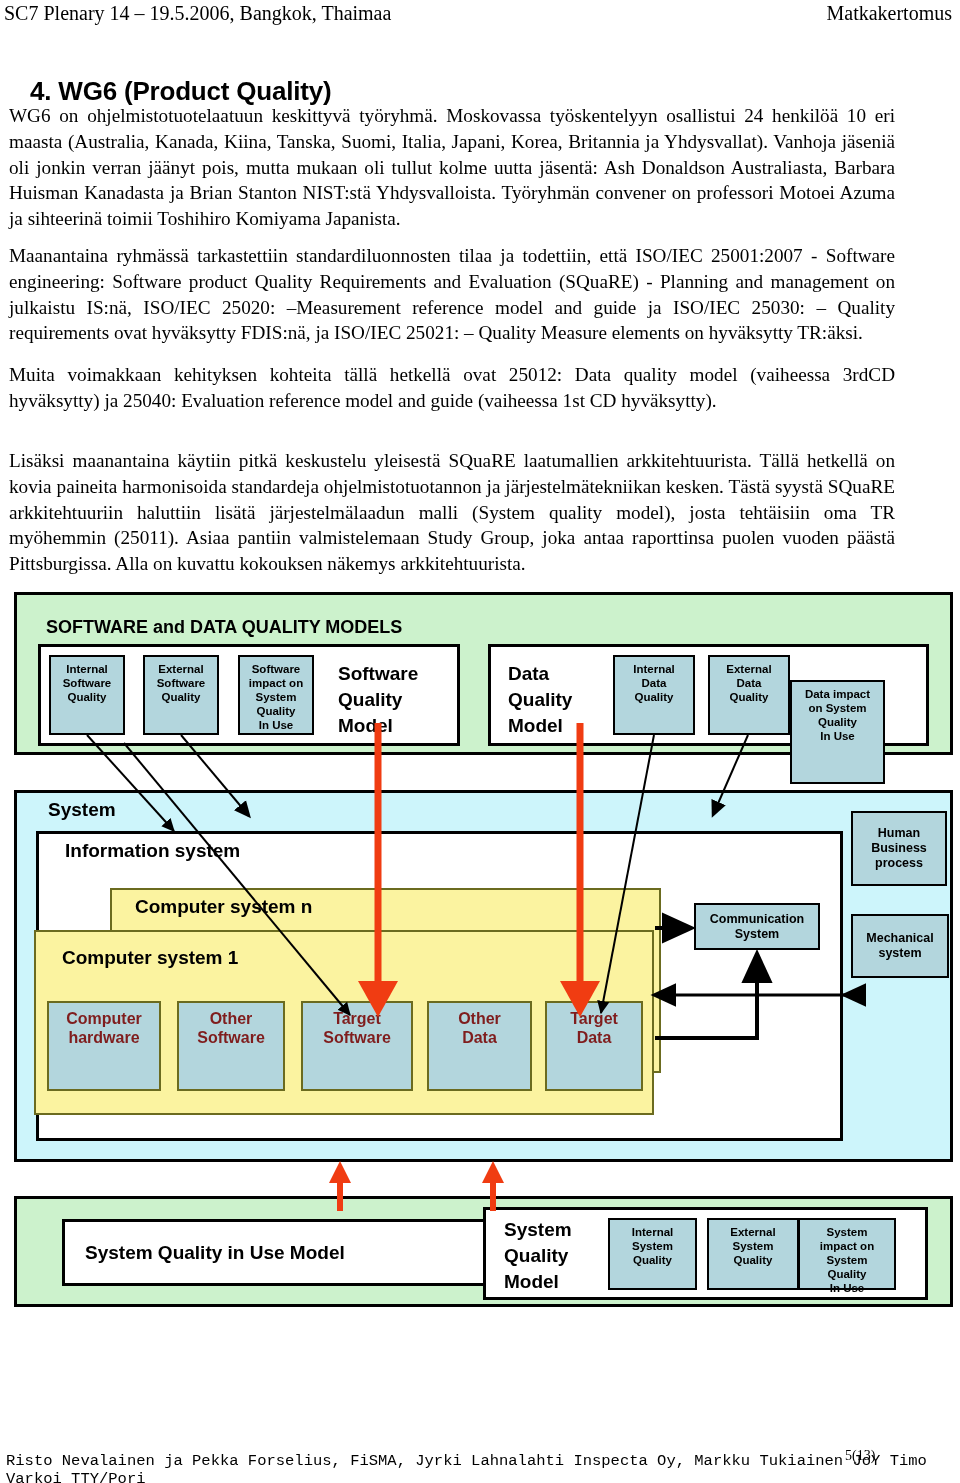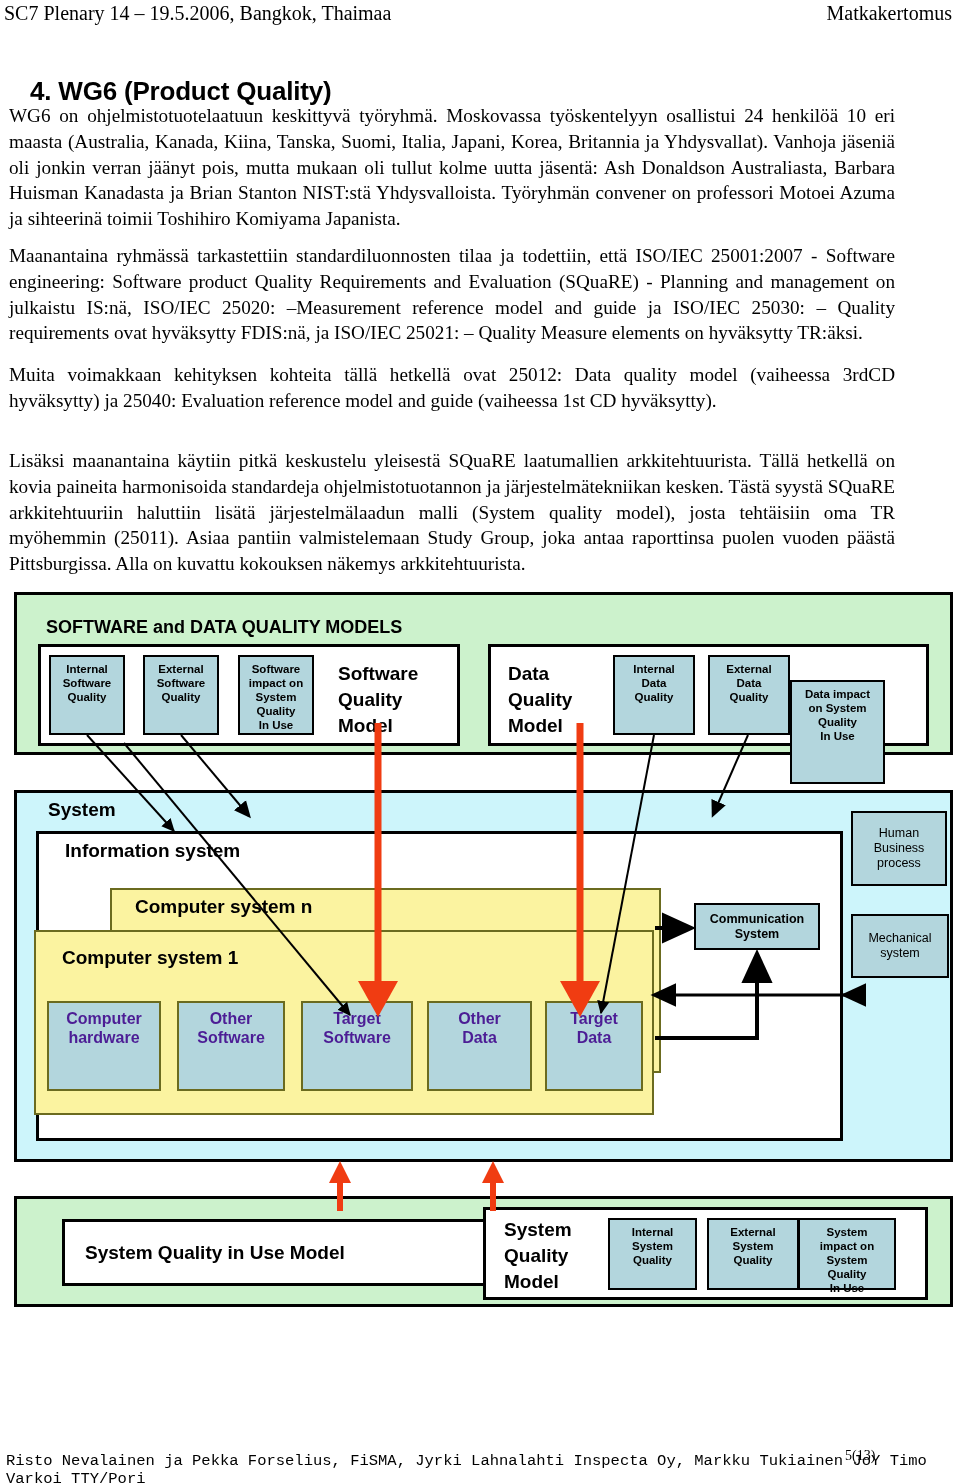--- a/index.html
+++ b/index.html
@@ -67,27 +67,27 @@
   .sysbox{background:#cdf5fb;border:3px solid #000;}
   .infobox{background:#ffffff;border:3px solid #000;}
   .cs-box{background:#fbf3a0;border:2px solid #6b6b1f;}
   .biglabel{
     position:absolute;font-family:"Liberation Sans",sans-serif;
     font-weight:bold;font-size:19px;color:#000;white-space:nowrap;
   }
   .leafcell{
     background:#b3d6dd;border:2px solid #6b6b1f;
     font-family:"Liberation Sans",sans-serif;font-weight:bold;
-    font-size:16px;line-height:19px;text-align:center;color:#4c1d95;
+    font-size:16px;line-height:19px;text-align:center;color:#7f1d1d;
     display:flex;align-items:flex-start;justify-content:center;
     padding-top:6px;
   }
   .sidecell{
     background:#b3d6dd;border:2px solid #000;
-    font-family:"Liberation Sans",sans-serif;font-weight:normal;
+    font-family:"Liberation Sans",sans-serif;font-weight:bold;
     font-size:12.5px;line-height:15px;text-align:center;color:#000;
     display:flex;align-items:center;justify-content:center;
   }
   .commcell{
     background:#b3d6dd;border:2px solid #000;
     font-family:"Liberation Sans",sans-serif;font-weight:bold;
     font-size:12.5px;line-height:15px;text-align:center;color:#000;
     display:flex;align-items:center;justify-content:center;
   }
   .sqium{

